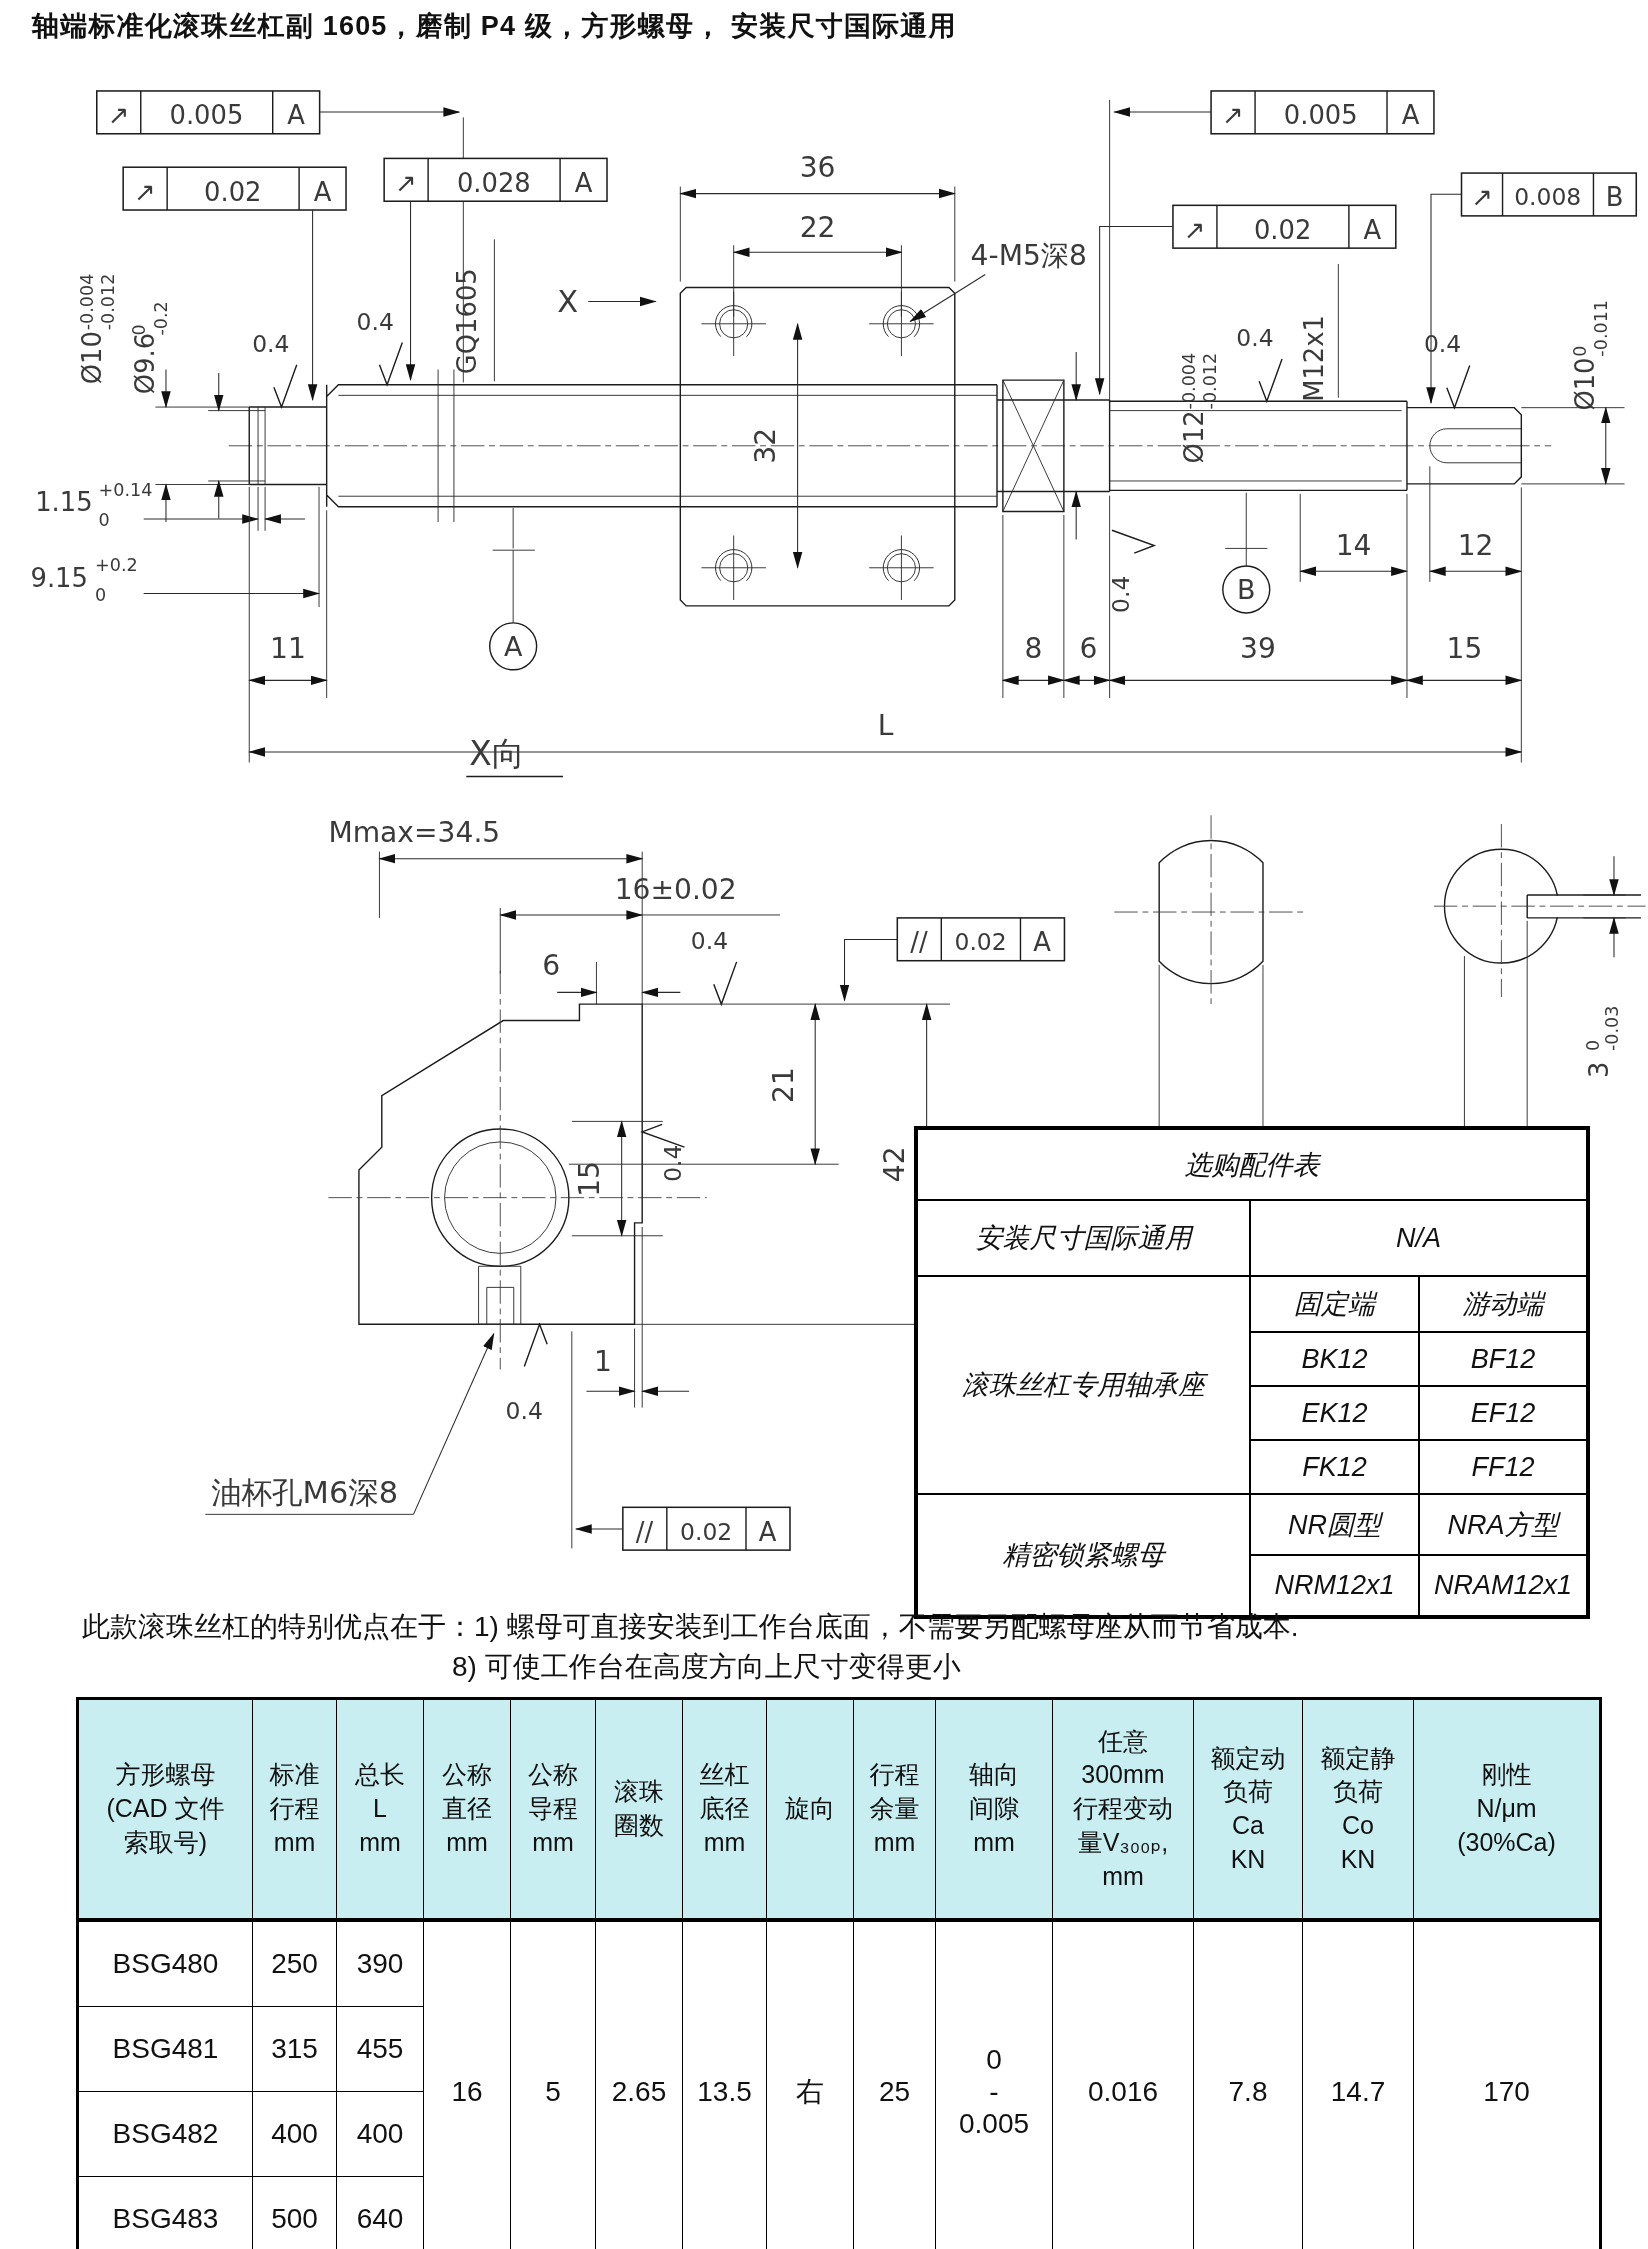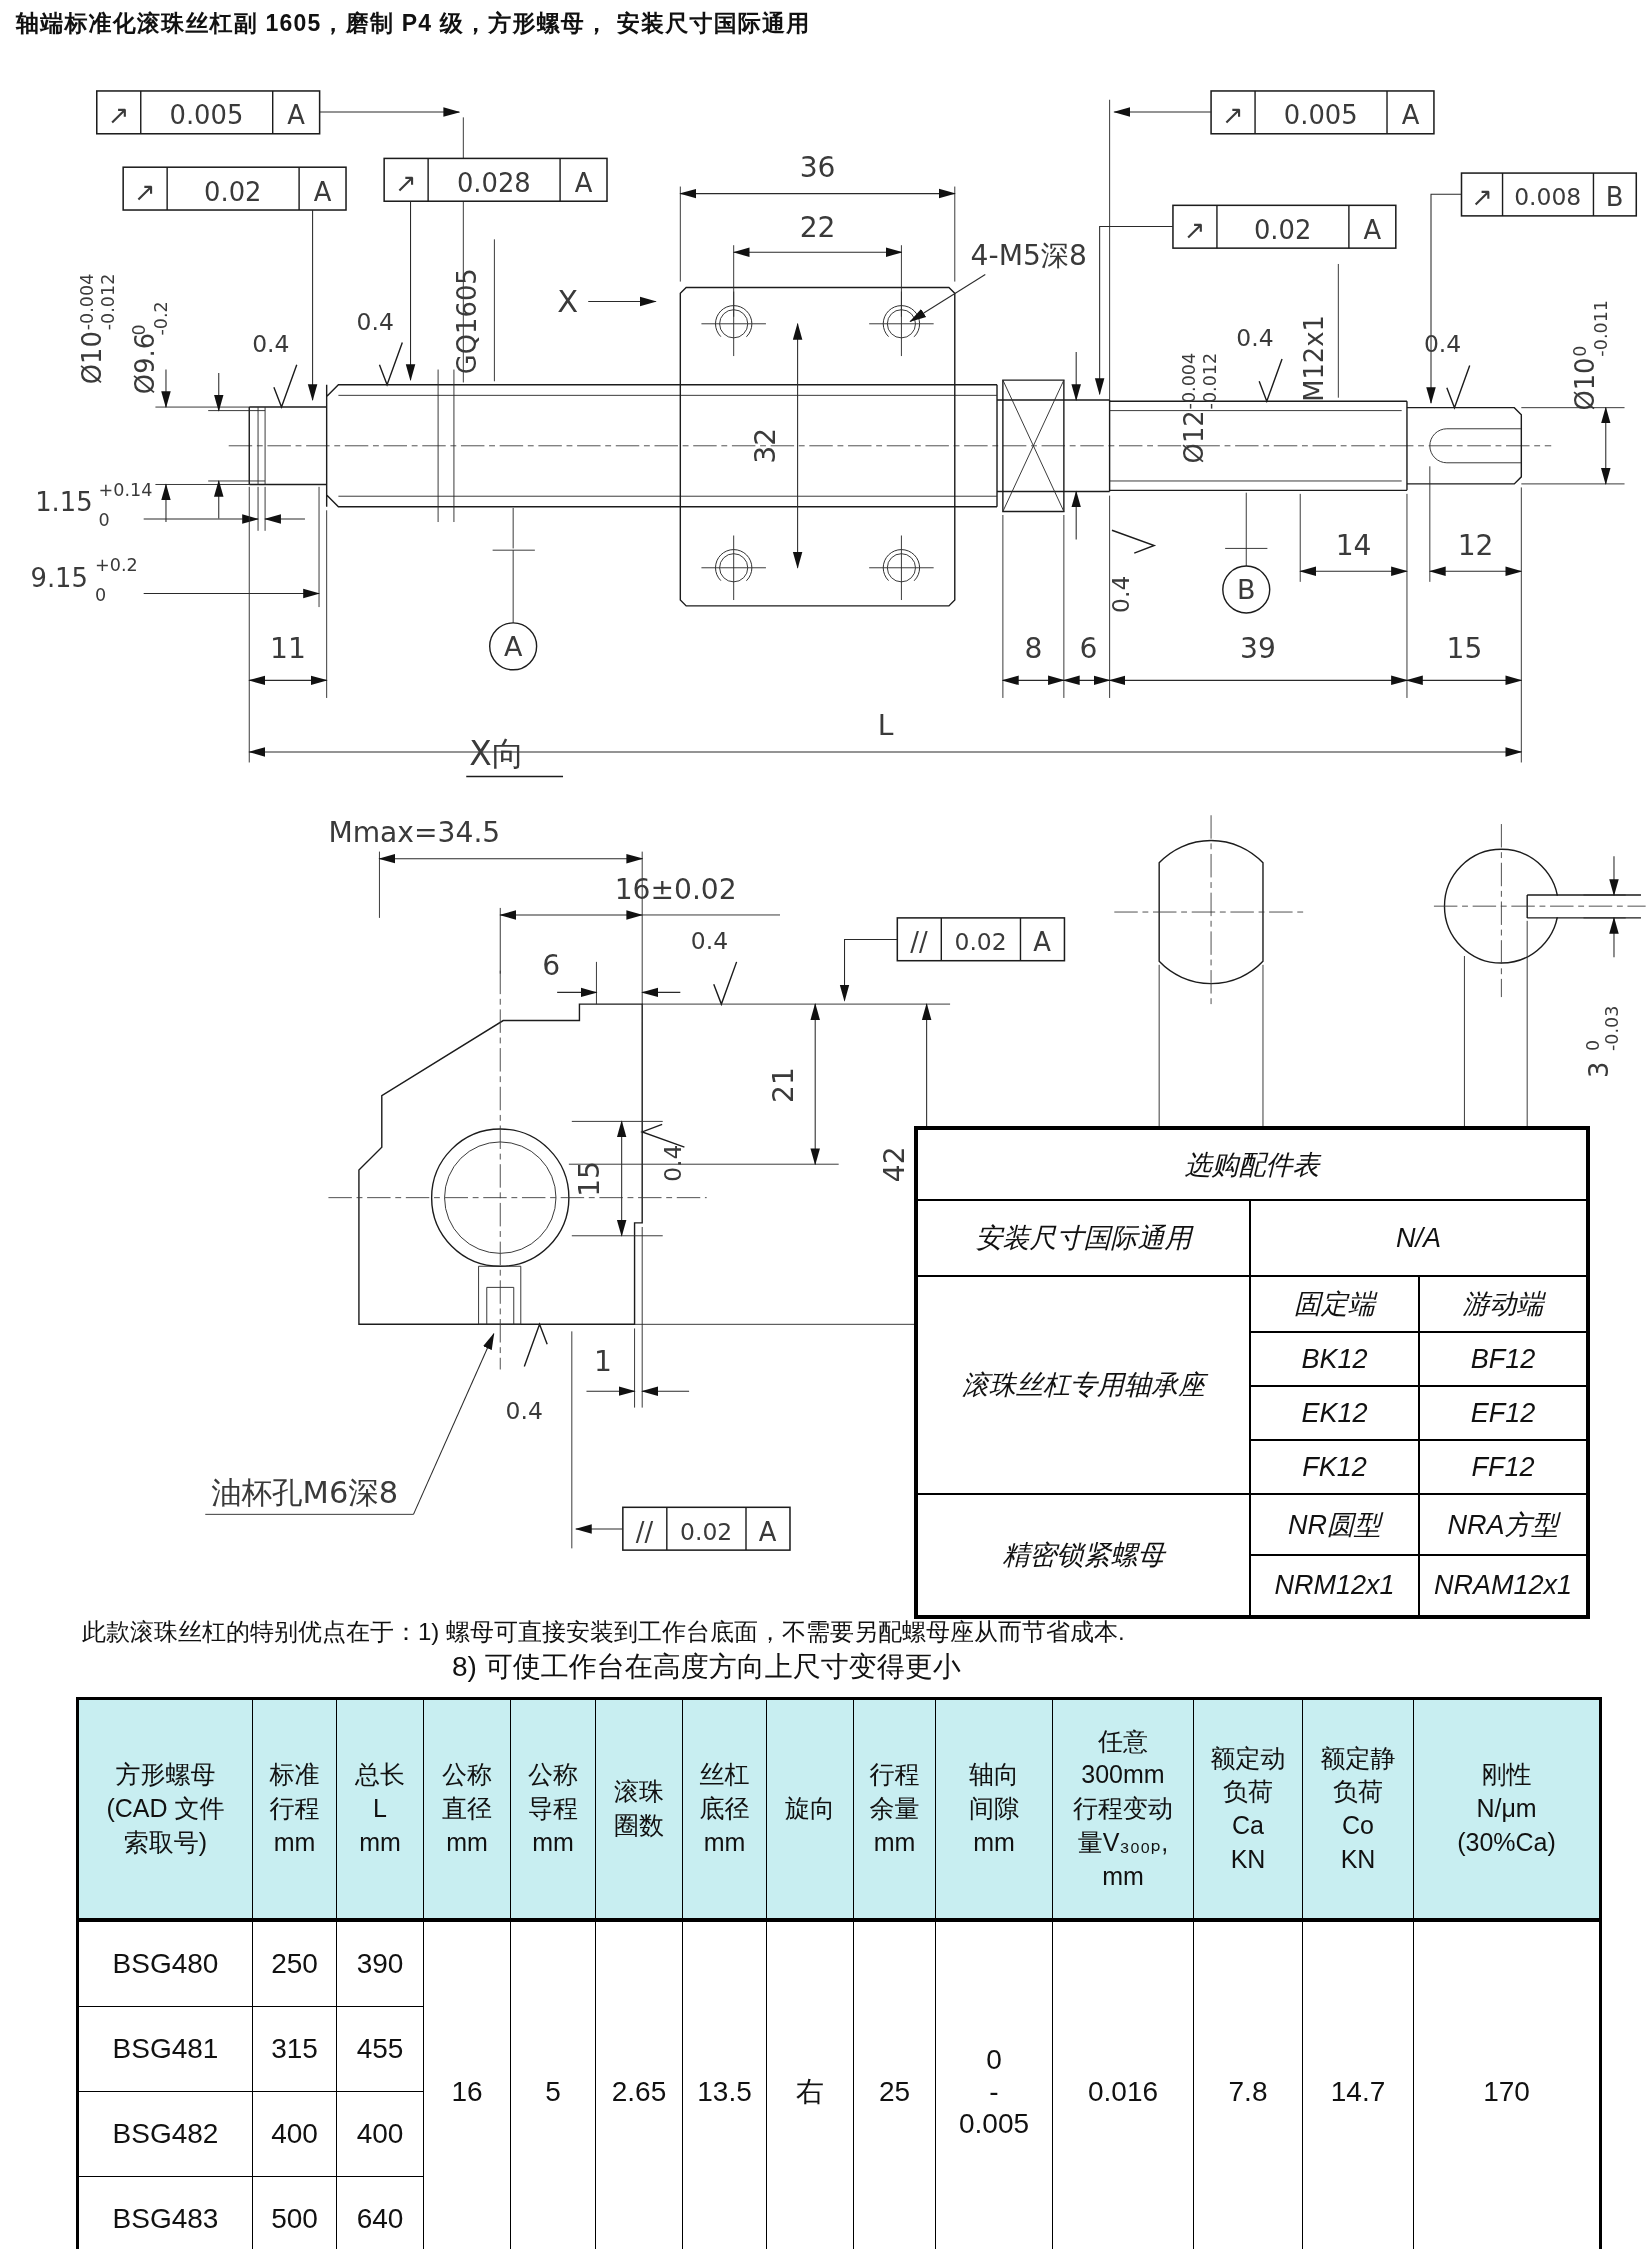--- a/index.html
+++ b/index.html
@@ -1,19 +1,19 @@
 <!DOCTYPE html>
 <html style="font-size:9.4px"><head>
 <meta charset="utf-8">
 <style>
   html,body{margin:0;padding:0;background:#ffffff;}
   body{width:1648px;height:2250px;position:relative;font-family:"Liberation Sans","DejaVu Sans",sans-serif;color:#111;}
   .abs{position:absolute;}
-  #title{left:16px;top:8.2px;font-size:23px;font-weight:bold;letter-spacing:1.2px;white-space:nowrap;text-align:center;}
-  #note1{left:82px;top:1608px;font-size:24px;white-space:nowrap;margin-top:8px;}
+  #title{left:32px;top:8.2px;font-size:27px;font-weight:bold;letter-spacing:1.2px;white-space:nowrap;text-align:center;}
+  #note1{left:82px;top:1608px;font-size:28px;white-space:nowrap;}
   #note2{left:452px;top:1648px;font-size:28px;white-space:nowrap;}
   
   .ln{stroke:#1c1c1c;stroke-width:2.4;fill:none;}
   .lt{stroke:#2e2e2e;stroke-width:1.6;fill:none;}
   .cl{stroke:#3a3a3a;stroke-width:1.5;fill:none;stroke-dasharray:40 8 10 8;}
   .dim{stroke:#2a2a2a;stroke-width:1.8;fill:none;marker-start:url(#ar);marker-end:url(#ar);}
   .dimE{stroke:#2a2a2a;stroke-width:1.8;fill:none;marker-end:url(#ar);}
   .box{stroke:#1c1c1c;stroke-width:2.6;fill:#ffffff;}
   text.t{fill:#3a3a3a;font-family:"DejaVu Sans","Liberation Sans",sans-serif;}
   .s56{font-size:56px;} .s52{font-size:52px;} .s48{font-size:48px;} .s46{font-size:46px;}

